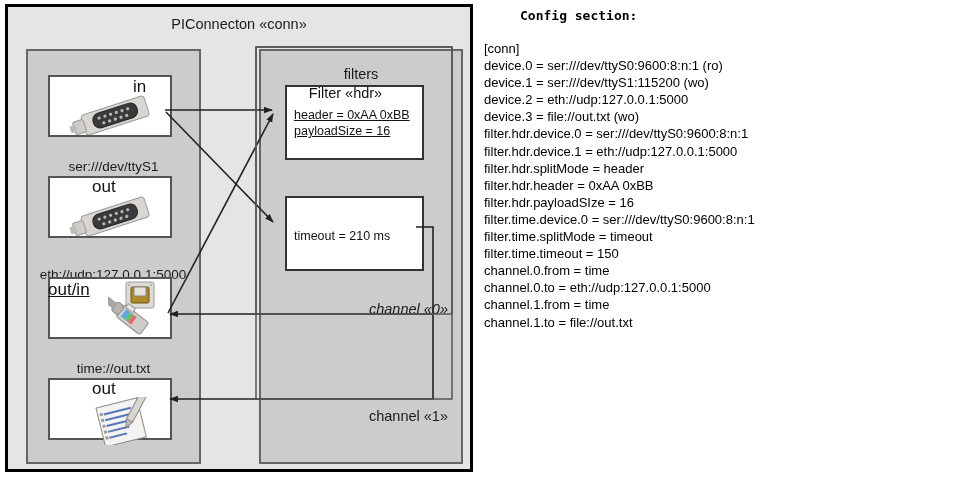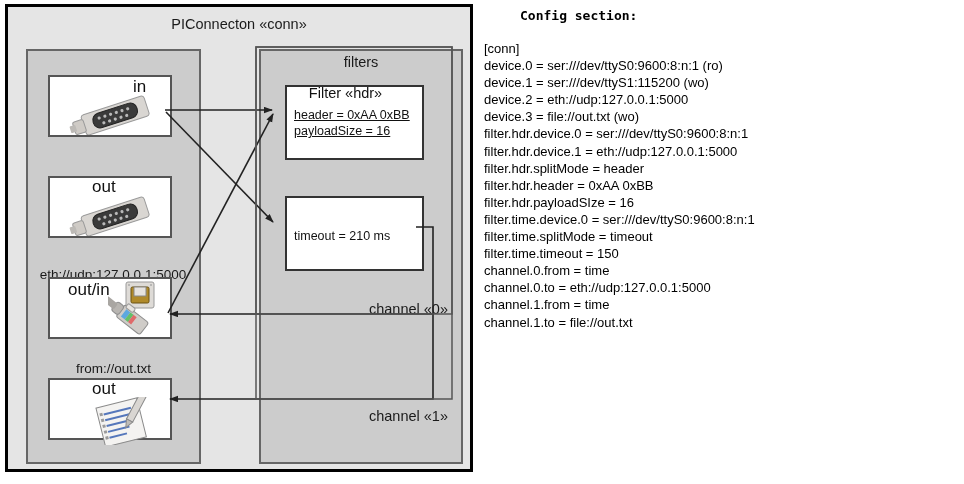--- a/index.html
+++ b/index.html
@@ -189,20 +189,21 @@
             <circle cx="40" cy="24" r="1.6"></circle>
           <circle cx="46" cy="24" r="1.6"></circle>
             <circle cx="52" cy="24" r="1.6"></circle>
           <circle cx="58" cy="24" r="1.6"></circle>
         </g>
         <rect x="4" y="14" width="11" height="13" rx="2" fill="#cfcbc6" stroke="#9a9a9a"></rect>
         <rect x="0" y="17" width="6" height="7" rx="1" fill="#bdbab6"></rect>
       </g>
     </svg>
 
+    <div class="dev-label" style="left:18px; top:152px; width:175px;">ser:///dev/ttyS1</div>
     <div class="dev-box" style="left:40px; top:169px; width:124px; height:62px;"></div>
     <div class="dev-dir" style="left:84px; top:170px;">out</div>
     <svg class="icon-serial" style="left:60px; top:189px;" width="94" height="40" viewBox="0 0 94 40">
       <g transform="rotate(-18 47 20)">
         <rect x="14" y="10" width="66" height="21" rx="3" fill="#d9d6d2" stroke="#9a9a9a" stroke-width="1"></rect>
         <rect x="24" y="13" width="46" height="15" rx="7" fill="#3a3a3a" stroke="#222" stroke-width="1"></rect>
         <g fill="#b9b9b9">
           <circle cx="31" cy="18" r="1.6"></circle>
             <circle cx="37" cy="18" r="1.6"></circle>
           <circle cx="43" cy="18" r="1.6"></circle>
@@ -215,39 +216,39 @@
             <circle cx="52" cy="24" r="1.6"></circle>
           <circle cx="58" cy="24" r="1.6"></circle>
         </g>
         <rect x="4" y="14" width="11" height="13" rx="2" fill="#cfcbc6" stroke="#9a9a9a"></rect>
         <rect x="0" y="17" width="6" height="7" rx="1" fill="#bdbab6"></rect>
       </g>
     </svg>
 
     <div class="dev-label" style="left:12px; top:260px; width:186px;">eth://udp:127.0.0.1:5000</div>
     <div class="dev-box" style="left:40px; top:270px; width:124px; height:62px;"></div>
-    <div class="dev-dir" style="left:60px; top:273px;">out/in</div>
+    <div class="dev-dir" style="left:40px; top:273px;text-decoration:underline;">out/in</div>
     <svg class="icon-eth" style="left:100px; top:274px;" width="62" height="56" viewBox="0 0 62 56">
       <rect x="18" y="1" width="28" height="26" rx="2" fill="#dedbd7" stroke="#9a9a9a"></rect>
       <rect x="23" y="6" width="18" height="16" rx="1.5" fill="#b08a2a" stroke="#6b5213"></rect>
       <rect x="26" y="6" width="12" height="9" fill="#e6e3df" stroke="#888"></rect>
       <circle cx="21" cy="4" r="1" fill="#aaa"></circle>
         <circle cx="43" cy="4" r="1" fill="#aaa"></circle>
       <g transform="rotate(38 22 40)">
         <rect x="8" y="30" width="30" height="15" rx="2.5" fill="#cfccc8" stroke="#8e8e8e"></rect>
         <rect x="10" y="27" width="9" height="5" rx="1.5" fill="#e8e5e1" stroke="#9a9a9a"></rect>
         <rect x="12" y="33" width="5" height="9" fill="#5ca8e0"></rect>
         <rect x="17" y="33" width="4" height="9" fill="#63c06a"></rect>
         <rect x="21" y="33" width="4" height="9" fill="#e06a6a"></rect>
         <rect x="0" y="32" width="9" height="11" rx="3" fill="#b8b5b1" stroke="#8e8e8e"></rect>
         <rect x="-12" y="34" width="14" height="7" rx="2" fill="#a9a6a2"></rect>
       </g>
     </svg>
 
-    <div class="dev-label" style="left:18px; top:354px; width:175px;">from://out.txt</div>
+    <div class="dev-label" style="left:18px; top:354px; width:175px;">time://out.txt</div>
     <div class="dev-box" style="left:40px; top:371px; width:124px; height:62px;"></div>
     <div class="dev-dir" style="left:84px; top:372px;">out</div>
     <svg class="icon-file" style="left:86px; top:390px;" width="66" height="48" viewBox="0 0 66 48">
       <g transform="rotate(-14 33 24)">
         <rect x="6" y="4" width="42" height="40" fill="#f4f3f1" stroke="#8a8a8a"></rect>
         <g stroke="#5577bb" stroke-width="2">
           <line x1="12" y1="12" x2="40" y2="12"></line>
           <line x1="12" y1="18" x2="40" y2="18"></line>
           <line x1="12" y1="24" x2="36" y2="24"></line>
           <line x1="12" y1="30" x2="34" y2="30"></line>
@@ -261,31 +262,31 @@
           <rect x="8" y="34" width="3" height="3"></rect>
         </g>
         <g transform="rotate(42 40 20)">
           <rect x="36" y="-6" width="7" height="32" fill="#d9d6d2" stroke="#8a8a8a"></rect>
           <polygon points="36,26 43,26 39.5,34" fill="#bfbcb8" stroke="#8a8a8a"></polygon>
         </g>
       </g>
     </svg>
 
     <div class="group-box" id="filters-group"></div>
-    <div class="group-title" style="left:251px; top:47px; width:204px;">filters</div>
+    <div class="group-title" style="left:251px; top:59px; width:204px;">filters</div>
 
     <div class="filter-box" style="left:277px; top:78px; width:139px; height:75px;"></div>
     <div class="filter-title" style="left:268px; top:78px; width:139px;">Filter «hdr»</div>
     <div class="filter-attrs" style="left:286px; top:100px;text-decoration:underline;">header = 0xAA 0xBB
 payloadSize = 16</div>
 
     <div class="filter-box" style="left:277px; top:189px; width:139px; height:75px;"></div>
     <div class="filter-attrs" style="left:286px; top:221px;">timeout = 210 ms</div>
 
-    <div class="channel-label" style="left:240px; top:294px; width:200px;">channel «0»</div>
+    <div class="channel-label" style="left:240px; top:294px; width:200px;font-style:italic;">channel «0»</div>
     <div class="channel-label" style="left:240px; top:401px; width:200px;">channel «1»</div>
   </div>
 
   <svg class="overlay" viewBox="0 0 478 484">
     <defs>
       <marker id="arrow" markerWidth="9" markerHeight="9" refX="8" refY="3.2" orient="auto" markerUnits="userSpaceOnUse">
         <path d="M0,0 L9,3.2 L0,6.4 z" fill="#222222"></path>
       </marker>
     </defs>
     <g stroke="#222222" stroke-width="1.6" fill="none">

